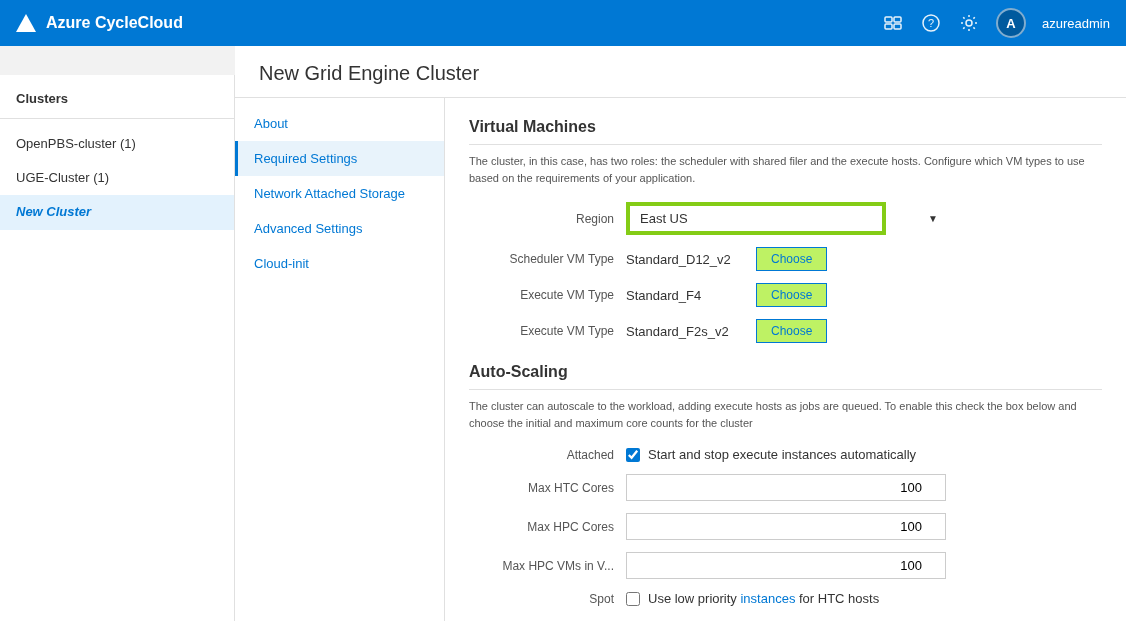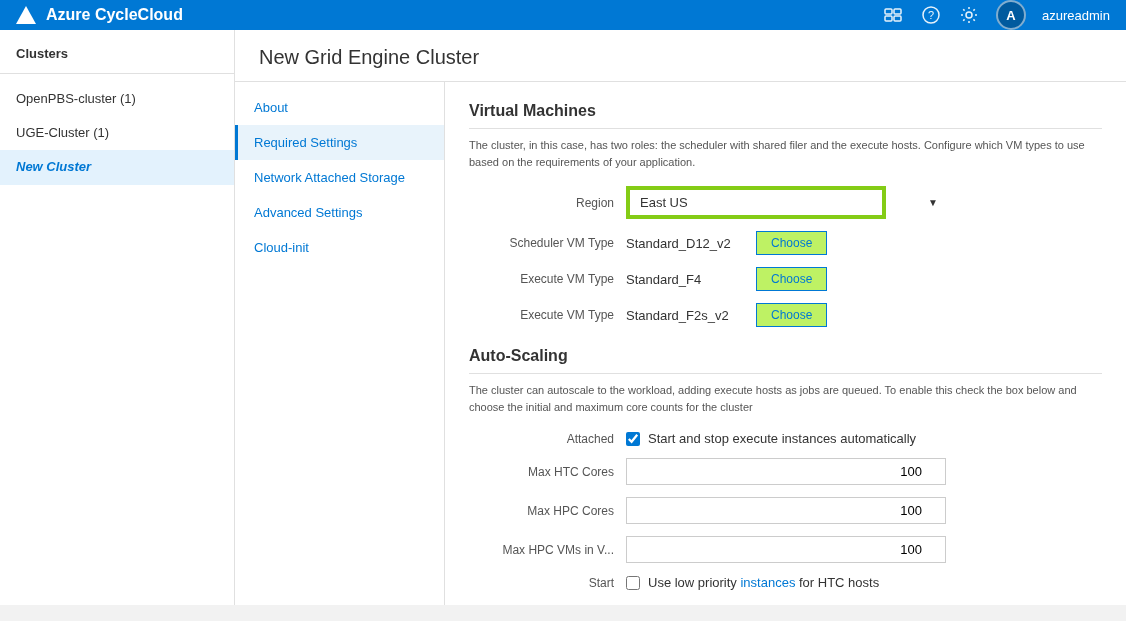--- a/index.html
+++ b/index.html
@@ -1,21 +1,21 @@
 <!DOCTYPE html>
 <html><head>
   <meta charset="utf-8">
   <style>
     * { box-sizing: border-box; margin: 0; padding: 0; }
     body { font-family: 'Segoe UI', Arial, sans-serif; font-size: 13px; background: #f2f2f2; color: #333; }
 
     
     .topbar {
       background: #0078d4;
-      height: 30px;
+      height: 46px;
       display: flex;
       align-items: center;
       padding: 0 16px;
       gap: 10px;
     }
     .topbar-logo {
       display: flex;
       align-items: center;
       gap: 10px;
       color: white;
@@ -59,20 +59,21 @@
     .layout { display: flex; height: calc(621px - 46px); }
 
     
     .sidebar {
       width: 235px;
       background: #fff;
       border-right: 1px solid #e0e0e0;
       padding: 16px 0;
       flex-shrink: 0;
       overflow-y: auto;
+      margin-top: 29px;
     }
     .sidebar-title {
       font-size: 13px;
       font-weight: 600;
       color: #333;
       padding: 0 16px 12px;
       border-bottom: 1px solid #e0e0e0;
       margin-bottom: 8px;
     }
     .sidebar-item {
@@ -390,21 +391,21 @@
           </div>
 
           <div class="form-row">
             <div class="form-label">Max HPC VMs in V...</div>
             <div class="form-control">
               <input type="number" class="number-input" value="100" style="">
             </div>
           </div>
 
           <div class="form-row">
-            <div class="form-label">Start</div>
+            <div class="form-label">Spot</div>
             <div class="form-control">
               <div class="checkbox-row">
                 <input type="checkbox" style="">
                 <span class="checkbox-label">
                   <span>Use low priority </span><span class="highlight">instances</span><span> for HTC hosts</span>
                 </span>
               </div>
             </div>
           </div>
 

